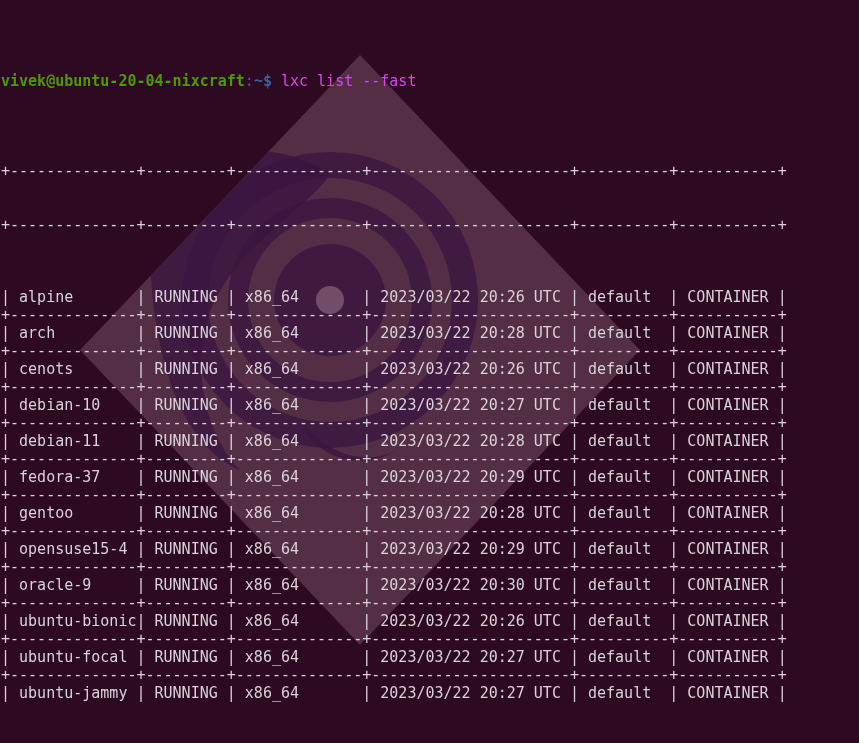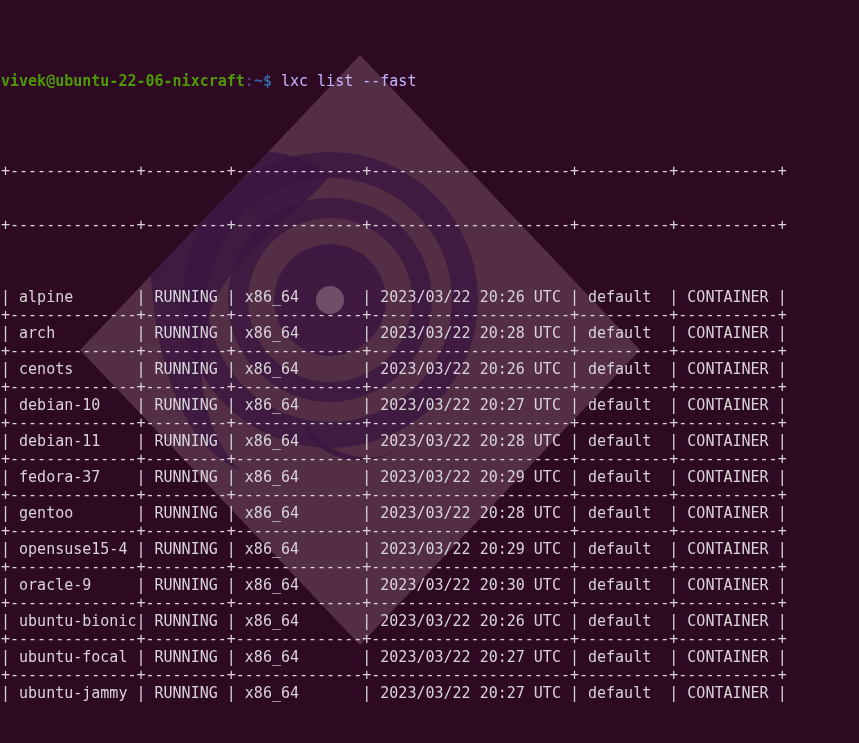--- a/index.html
+++ b/index.html
@@ -42,21 +42,21 @@
   .line {
     height: 18px;
     line-height: 18px;
     white-space: pre;
     font-variant-ligatures: none;
   }
 
   .u  { color: #4e9a06; font-weight: bold; }   
   .c  { color: #5a4f9f; }                      
   .p  { color: #3465a4; font-weight: bold; }   
-  .w  { color: #c4b5fd; }                      
+  .w  { color: #d946ef; }                      
   .rule { color: #d8d3d8; }
 </style>
 </head>
 <body>
 
 <div id="term">
 
   <svg id="watermark" viewBox="0 0 859 743" xmlns="http://www.w3.org/2000/svg" aria-hidden="true">
     <defs>
       <clipPath id="diamondClip">
@@ -74,21 +74,21 @@
       <path d="M150 210 C 170 150 270 130 330 175 C 300 215 250 235 215 300 C 190 350 200 430 240 470 C 190 450 145 370 150 210 Z" fill="#3a1540"></path>
       <path d="M330 300 m 0,-56 a 56,56 0 1 0 0.1,0 Z" fill="#3a1540"></path>
       <circle cx="330" cy="300" r="14" fill="#7a5570"></circle>
       <path d="M300 420 C 330 460 380 470 410 440 C 380 470 320 470 300 420 Z" fill="#3a1540"></path>
     </g>
   </svg>
 
   <div id="screen">
 
     
-    <div class="line"><span class="u">vivek@ubuntu-22-06-nixcraft</span><span class="c">:</span><span class="p">~$</span><span class="w"> </span><span class="w">lxc list --fast</span></div>
+    <div class="line"><span class="u">vivek@ubuntu-20-04-nixcraft</span><span class="c">:</span><span class="p">~$</span><span class="w"> </span><span class="w">lxc list --fast</span></div>
 
     
     <div class="line rule">+--------------+---------+--------------+----------------------+----------+-----------+</div>
     <div class="line rule">+--------------+---------+--------------+----------------------+----------+-----------+</div>
 
     <div id="main-rows"><div class="line">| alpine       | RUNNING | x86_64       | 2023/03/22 20:26 UTC | default  | CONTAINER |</div><div class="line rule">+--------------+---------+--------------+----------------------+----------+-----------+</div><div class="line">| arch         | RUNNING | x86_64       | 2023/03/22 20:28 UTC | default  | CONTAINER |</div><div class="line rule">+--------------+---------+--------------+----------------------+----------+-----------+</div><div class="line">| cenots       | RUNNING | x86_64       | 2023/03/22 20:26 UTC | default  | CONTAINER |</div><div class="line rule">+--------------+---------+--------------+----------------------+----------+-----------+</div><div class="line">| debian-10    | RUNNING | x86_64       | 2023/03/22 20:27 UTC | default  | CONTAINER |</div><div class="line rule">+--------------+---------+--------------+----------------------+----------+-----------+</div><div class="line">| debian-11    | RUNNING | x86_64       | 2023/03/22 20:28 UTC | default  | CONTAINER |</div><div class="line rule">+--------------+---------+--------------+----------------------+----------+-----------+</div><div class="line">| fedora-37    | RUNNING | x86_64       | 2023/03/22 20:29 UTC | default  | CONTAINER |</div><div class="line rule">+--------------+---------+--------------+----------------------+----------+-----------+</div><div class="line">| gentoo       | RUNNING | x86_64       | 2023/03/22 20:28 UTC | default  | CONTAINER |</div><div class="line rule">+--------------+---------+--------------+----------------------+----------+-----------+</div><div class="line">| opensuse15-4 | RUNNING | x86_64       | 2023/03/22 20:29 UTC | default  | CONTAINER |</div><div class="line rule">+--------------+---------+--------------+----------------------+----------+-----------+</div><div class="line">| oracle-9     | RUNNING | x86_64       | 2023/03/22 20:30 UTC | default  | CONTAINER |</div><div class="line rule">+--------------+---------+--------------+----------------------+----------+-----------+</div><div class="line">| ubuntu-bionic| RUNNING | x86_64       | 2023/03/22 20:26 UTC | default  | CONTAINER |</div><div class="line rule">+--------------+---------+--------------+----------------------+----------+-----------+</div><div class="line">| ubuntu-focal | RUNNING | x86_64       | 2023/03/22 20:27 UTC | default  | CONTAINER |</div><div class="line rule">+--------------+---------+--------------+----------------------+----------+-----------+</div><div class="line">| ubuntu-jammy | RUNNING | x86_64       | 2023/03/22 20:27 UTC | default  | CONTAINER |</div></div>
 
     
     
     

